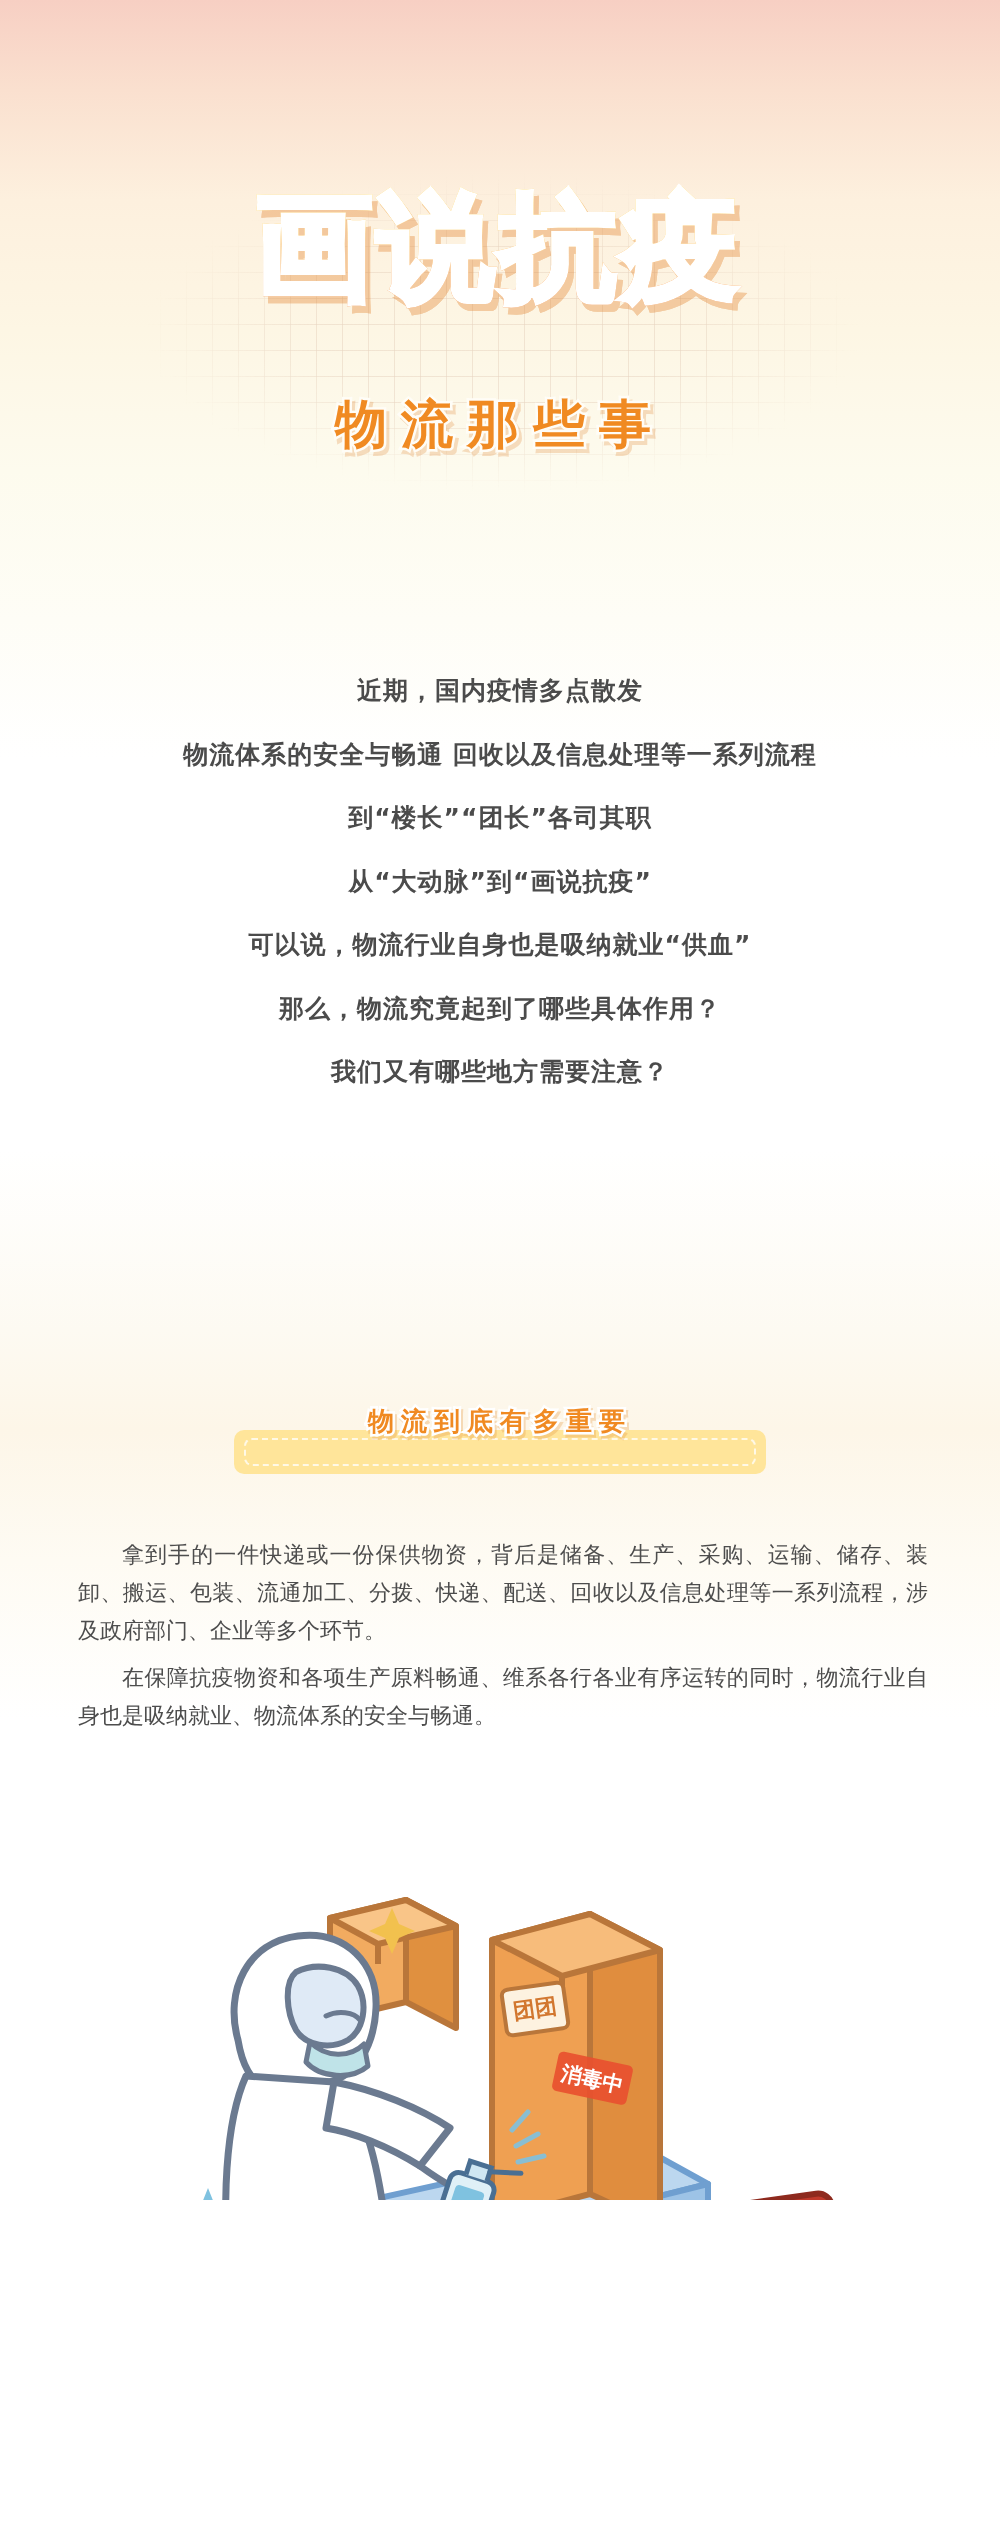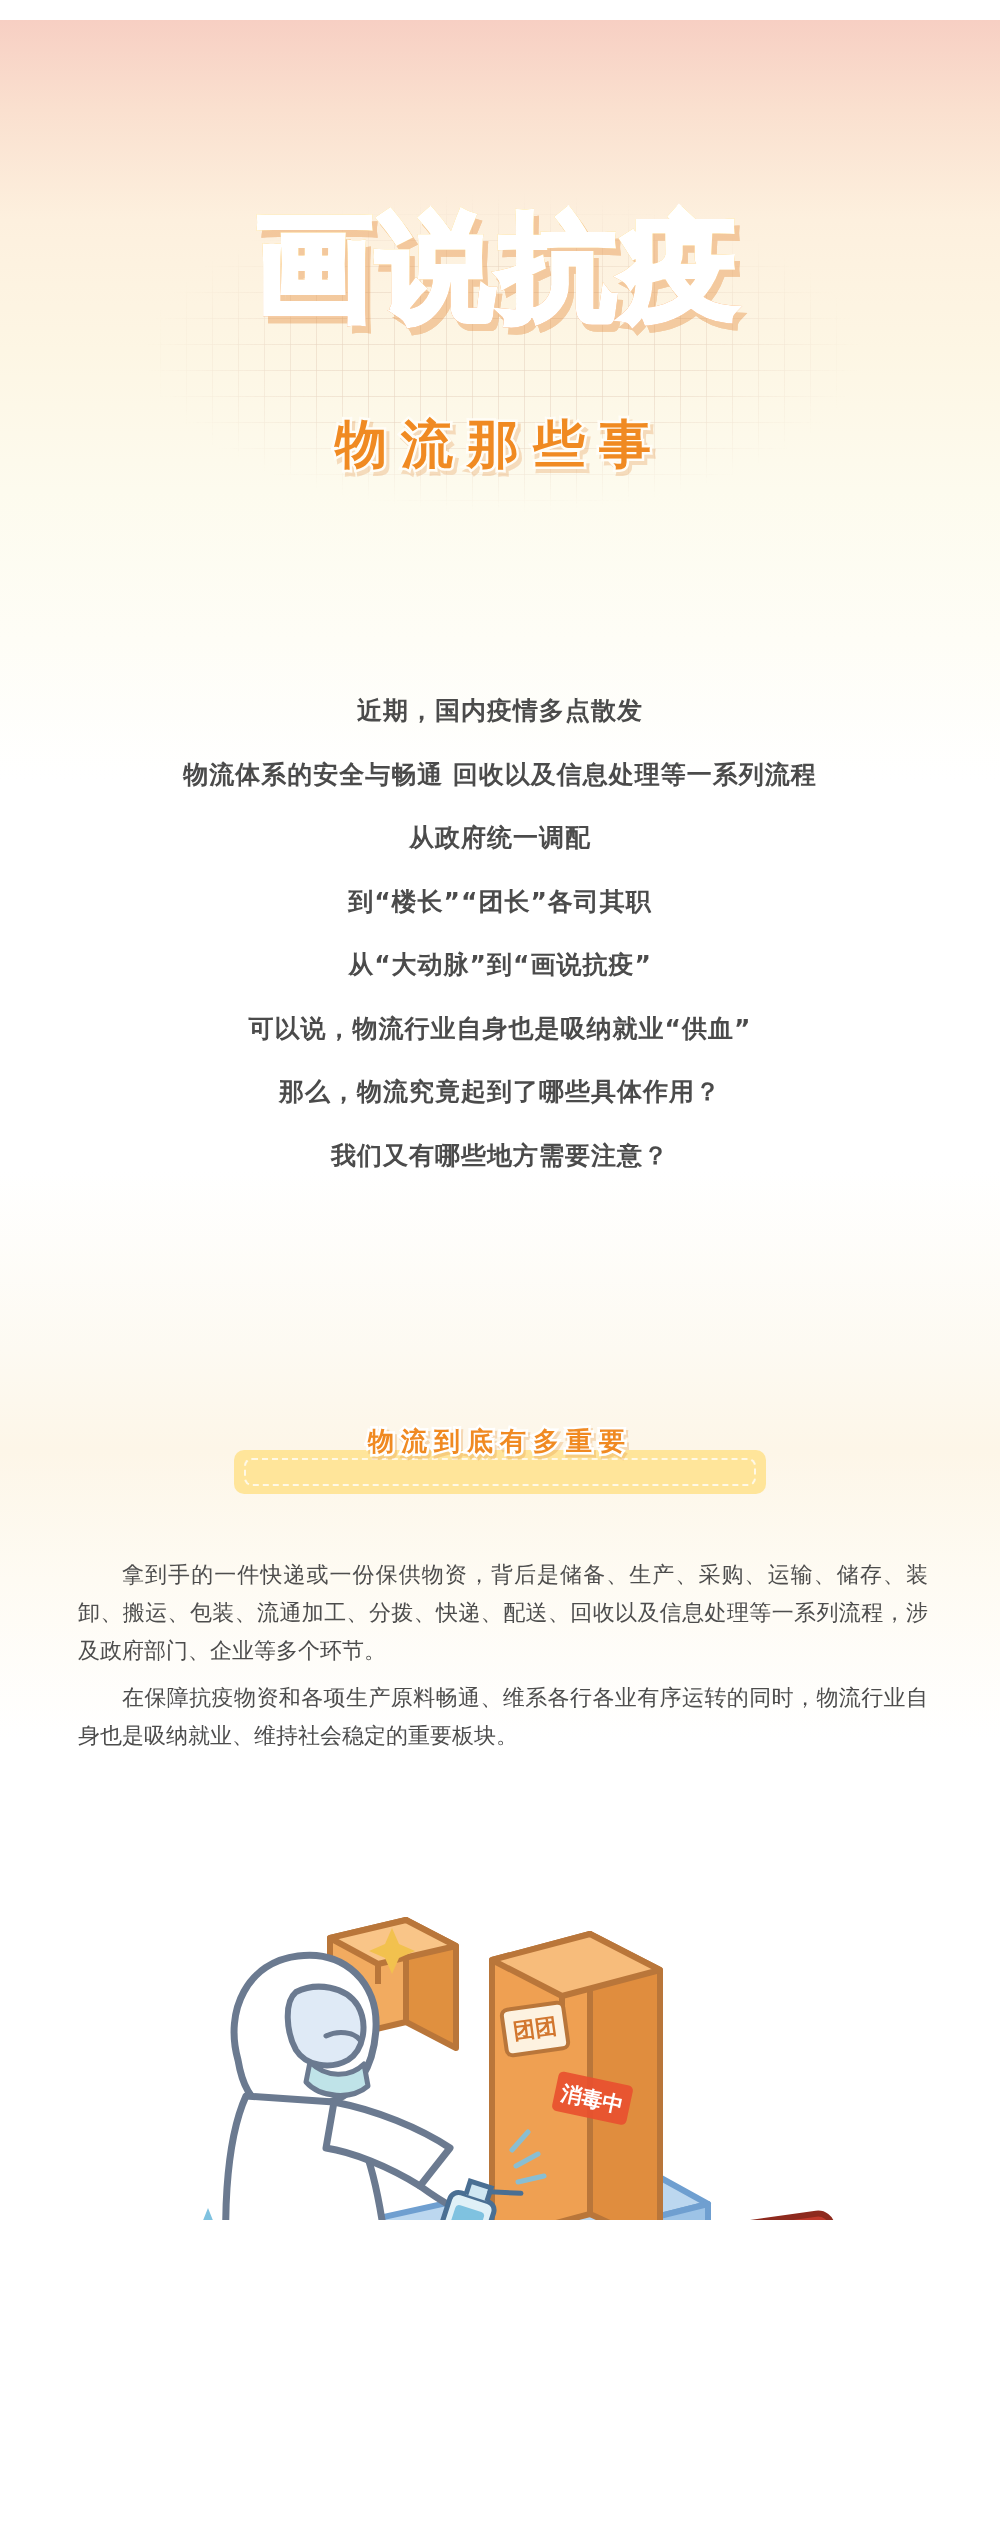--- a/index.html
+++ b/index.html
@@ -26,21 +26,20 @@
         #fdfbee 470px,
         #fefdf6 620px,
         #ffffff 760px,
         #ffffff 1150px,
         #fdfaf2 1330px,
         #fdf6e8 1430px,
         #fefbf3 1560px,
         #ffffff 1720px,
         #ffffff 2548px);
     overflow: hidden;
-    margin-top: 20px;
   }
 
   
   .hero {
     position: relative;
     height: 560px;
   }
   .hero-grid {
     position: absolute;
     left: 108px;
@@ -187,36 +186,35 @@
 
   <div class="hero">
     <div class="hero-grid"></div>
     <div class="hero-title">画说抗疫</div>
     <div class="hero-sub">物流那些事</div>
   </div>
 
   <div class="intro">
     <p>近期，国内疫情多点散发</p>
     <p>物流体系的安全与畅通 回收以及信息处理等一系列流程</p>
-    <p>从政府统一调配</p>
     <p>到“楼长”“团长”各司其职</p>
     <p>从“大动脉”到“画说抗疫”</p>
     <p>可以说，物流行业自身也是吸纳就业“供血”</p>
     <p>那么，物流究竟起到了哪些具体作用？</p>
     <p>我们又有哪些地方需要注意？</p>
   </div>
 
   <div class="section-banner">
     <div class="pill"></div>
     <div class="txt">物流到底有多重要</div>
   </div>
 
   <div class="body-copy">
     <p>拿到手的一件快递或一份保供物资，背后是储备、生产、采购、运输、储存、装卸、搬运、包装、流通加工、分拨、快递、配送、回收以及信息处理等一系列流程，涉及政府部门、企业等多个环节。</p>
-    <p>在保障抗疫物资和各项生产原料畅通、维系各行各业有序运转的同时，物流行业自身也是吸纳就业、维持社会稳定的重要板块。</p>
+    <p>在保障抗疫物资和各项生产原料畅通、维系各行各业有序运转的同时，物流行业自身也是吸纳就业、物流体系的安全与畅通。</p>
   </div>
 
   <div class="illustration">
     <svg class="illus-svg" viewBox="0 0 780 680" xmlns="http://www.w3.org/2000/svg">
 
       <g stroke="#7da7d4" stroke-width="7" fill="none" stroke-linecap="round">
         <path d="M250 440 L240 620"></path>
         <path d="M300 455 L300 600"></path>
         <path d="M470 455 L478 640"></path>
         <path d="M520 430 L536 610"></path>

